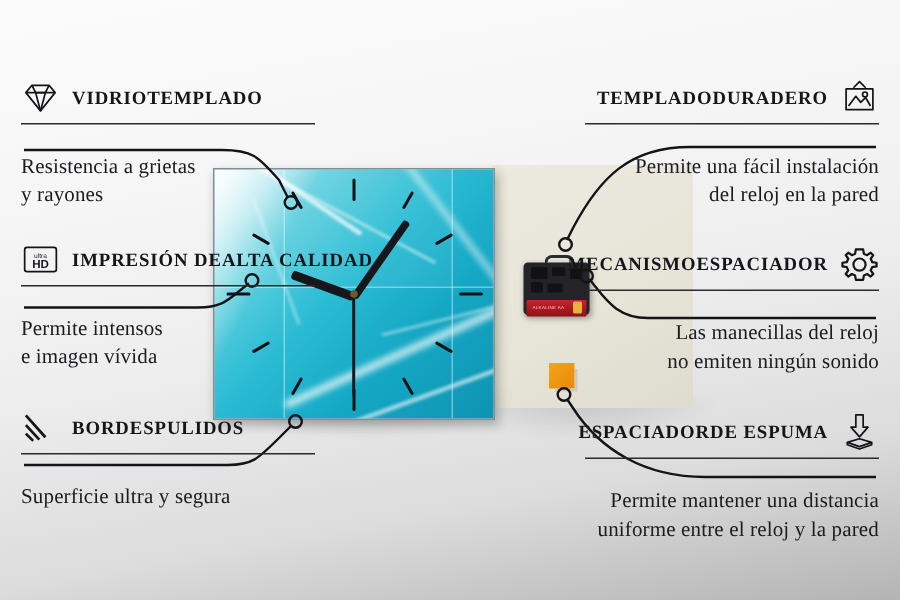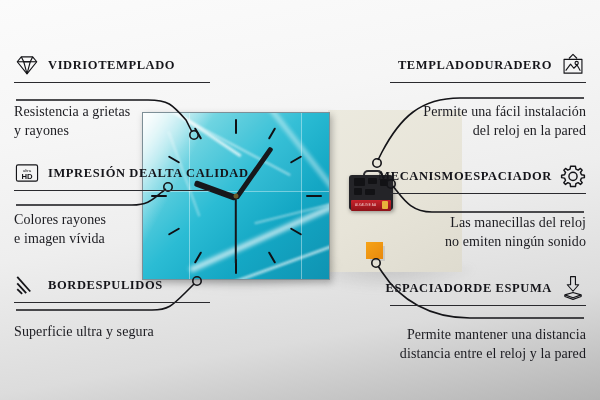--- a/index.html
+++ b/index.html
@@ -198,21 +198,21 @@
         <text x="16" y="14.5" font-family="Liberation Sans, sans-serif" font-size="5.4" text-anchor="middle" fill="#141418">ultra</text>
         <text x="16" y="23" font-family="Liberation Sans, sans-serif" font-size="9.5" font-weight="bold" text-anchor="middle" fill="#141418">HD</text>
       </svg>
       <div class="titles">
         <span>IMPRESIÓN DE</span>
         <span>ALTA CALIDAD</span>
       </div>
     </div>
     <div class="rule"></div>
     <div class="desc">
-      <div>Colores rayones</div>
+      <div>Permite intensos</div>
       <div>e imagen vívida</div>
     </div>
   </div>
 
   <div class="feat p-bl">
     <div class="head">
       <svg class="ico" viewBox="0 0 32 32">
         <g stroke="#141418" stroke-width="2.2" stroke-linecap="butt">
           <path d="M4,6 L20,24"></path>
             <path d="M4,14 L15,26"></path>
@@ -286,17 +286,17 @@
         <g fill="none" stroke="#141418" stroke-width="1.4" stroke-linejoin="round">
           <path d="M13,2 H19 V12 H23 L16,20 L9,12 H13 Z"></path>
           <path d="M16,21.5 L26,24.5 L16,28 L6,24.5 Z"></path>
           <path d="M6,24.5 V26.5 L16,30 L26,26.5 V24.5"></path>
         </g>
       </svg>
     </div>
     <div class="rule"></div>
     <div class="desc">
       <div>Permite mantener una distancia</div>
-      <div>distancia entre el reloj y la pared</div>
+      <div>uniforme entre el reloj y la pared</div>
     </div>
   </div>
 
 </div>
 
 </body></html>

